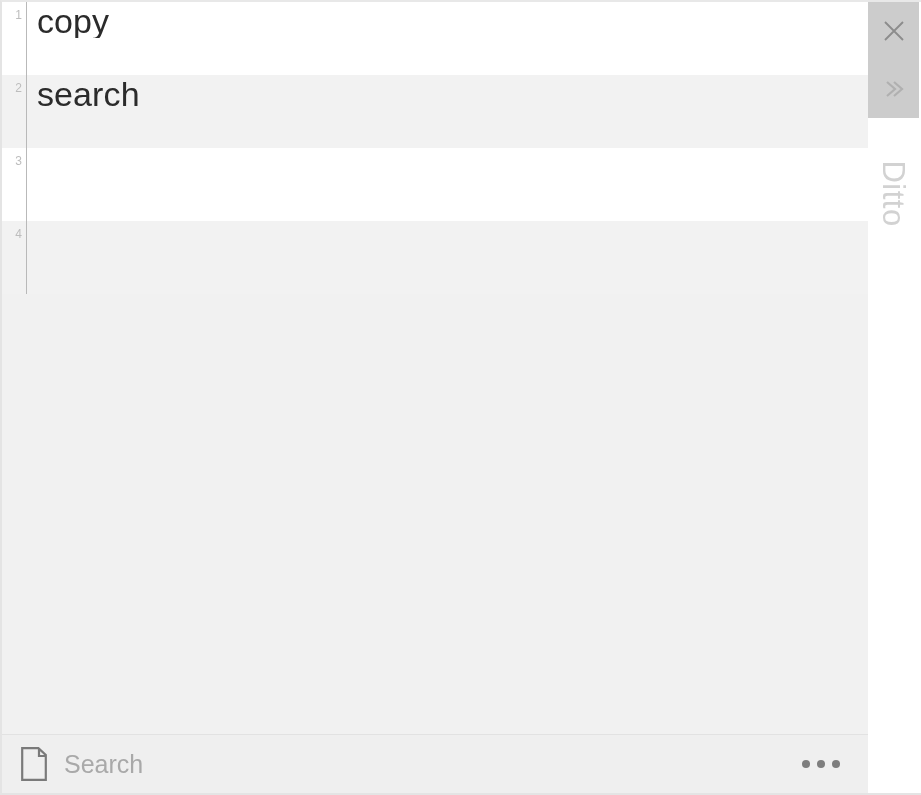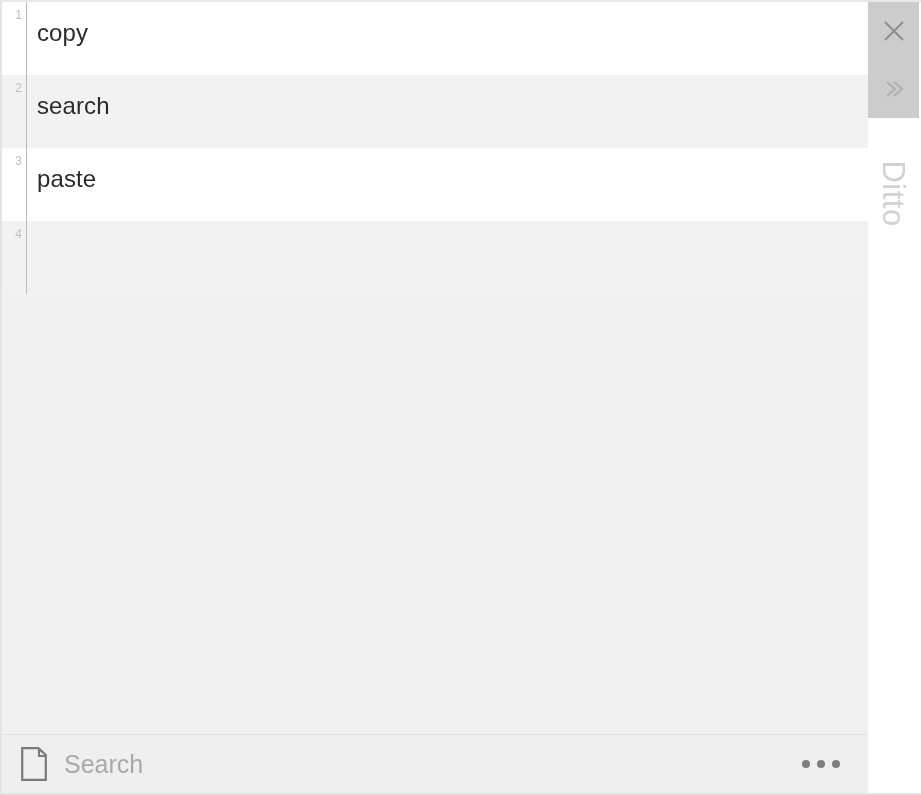--- a/index.html
+++ b/index.html
@@ -83,22 +83,22 @@
 
   .clip-divider {
     width: 1px;
     align-self: stretch;
     background: #b9b9b9;
   }
 
   .clip-text {
     flex: 1;
     padding-left: 10px;
-    padding-top: 14px;
-    font-size: 24px;
+    padding-top: 2px;
+    font-size: 34px;
     line-height: 34px;
     color: #2b2b2b;
     letter-spacing: 0.1px;
     white-space: nowrap;
     overflow: hidden;
     text-overflow: ellipsis;
   }
 
   
   .list-rule {
@@ -238,21 +238,20 @@
 
       <div class="clip-row even">
         <div class="clip-index">2</div>
         <div class="clip-divider"></div>
         <div class="clip-text">search</div>
       </div>
 
       <div class="clip-row odd">
         <div class="clip-index">3</div>
         <div class="clip-divider"></div>
-        <div class="clip-text">paste</div>
       </div>
 
       <div class="clip-row even">
         <div class="clip-index">4</div>
         <div class="clip-divider"></div>
       </div>
     </div>
 
     <div class="search-bar">
       <svg class="clip-icon" viewBox="0 0 28 36">

